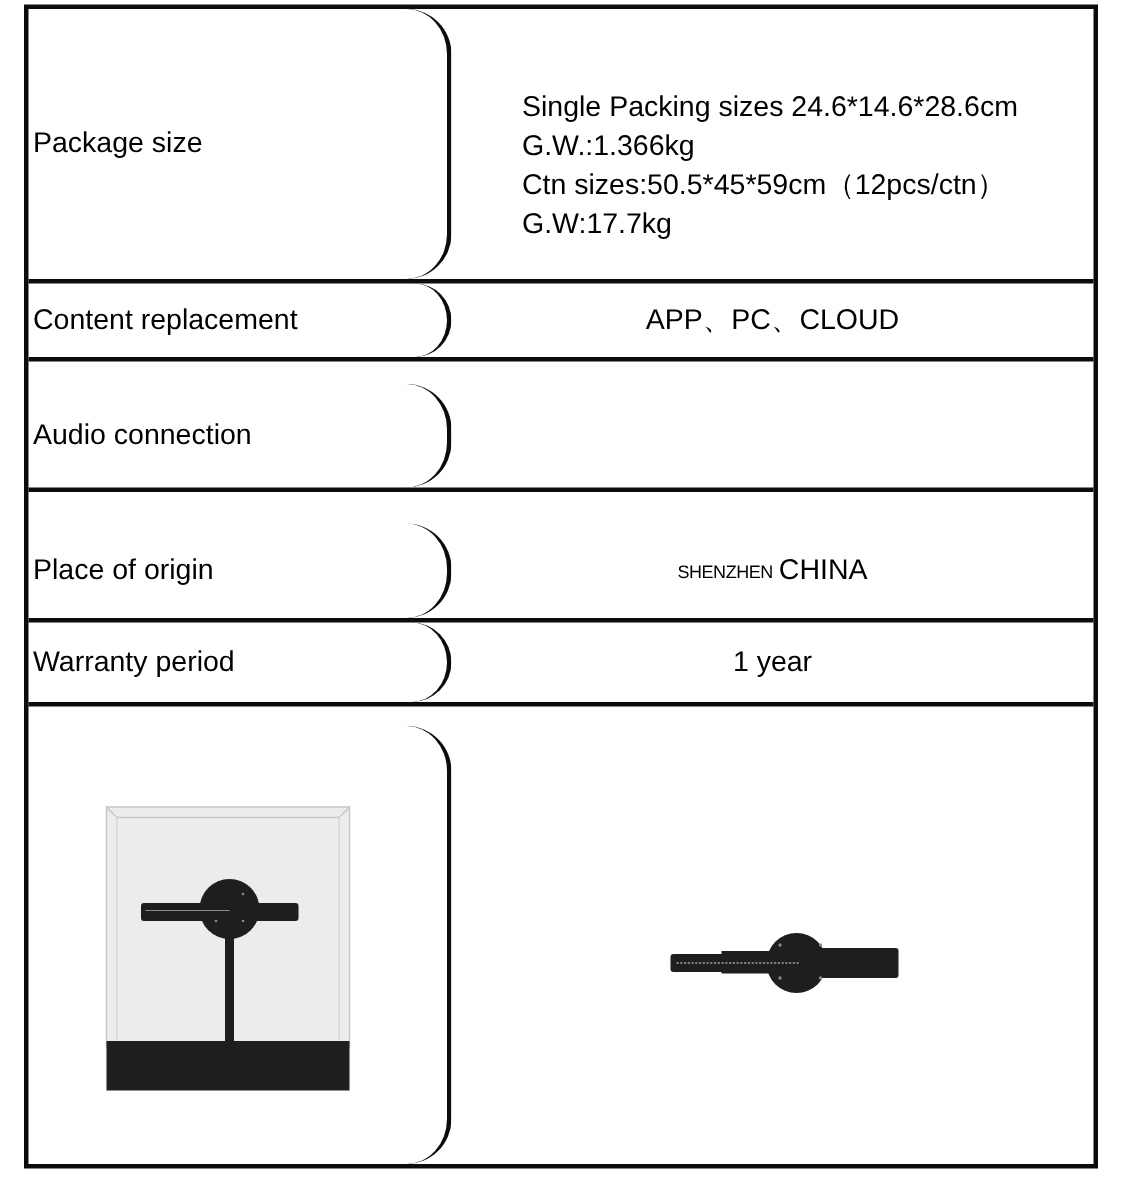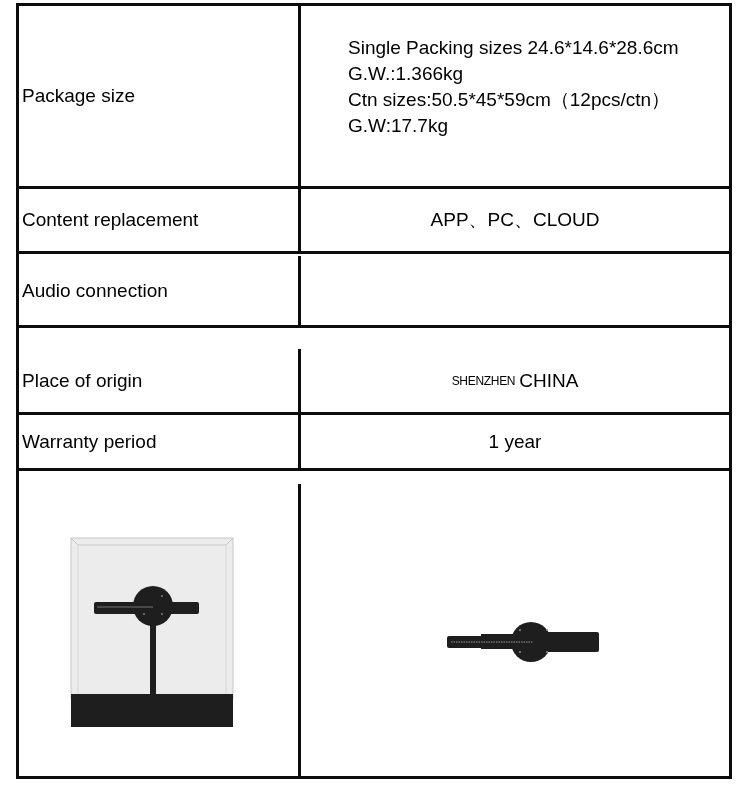--- a/index.html
+++ b/index.html
@@ -23,51 +23,52 @@
   }
   .row.last { border-bottom: none; }
   .cell-label {
     position: absolute; left: 0; top: 0; bottom: 0;
     width: 282px;
     border-right: 3px solid #0c0c0c;
     box-sizing: border-box;
     display: flex; align-items: center;
     padding-left: 3px;
     font-size: 19px;
+    border-radius: 30px;
   }
   .cell-value {
     position: absolute; left: 282px; right: 0; top: 0; bottom: 0;
     display: flex; align-items: center;
     padding-left: 4px;
     font-size: 19px;
     line-height: 26px;
   }
   .cell-value.center { justify-content: center; padding-left: 0; }
   .lines { display: flex; flex-direction: column; }
   .small-caps-word { font-size: 12px; letter-spacing: -0.3px; }
   .img-cell { justify-content: center; padding-left: 0; }
 </style>
 </head>
 <body>
 
 <div class="spec-table">
 
   <div class="row" style="top:0; height:183px;">
     <div class="cell-label">Package size</div>
-    <div class="cell-value" style="align-items:flex-start; padding-top:29px;padding-left:47px;">
+    <div class="cell-value" style="align-items:center; padding-top:29px;padding-left:47px;">
       <div class="lines">
         <span>Single Packing sizes 24.6*14.6*28.6cm</span>
         <span>G.W.:1.366kg</span>
         <span>Ctn sizes:50.5*45*59cm（12pcs/ctn）</span>
         <span>G.W:17.7kg</span>
       </div>
     </div>
   </div>
 
-  <div class="row" style="top:183px; height:65px;">
+  <div class="row" style="top:183px; height:52px;">
     <div class="cell-label">Content replacement</div>
     <div class="cell-value center">APP、PC、CLOUD</div>
   </div>
 
   <div class="row" style="top:250px; height:72px;">
     <div class="cell-label">Audio connection</div>
   </div>
 
   <div class="row" style="top:343px; height:66px;">
     <div class="cell-label">Place of origin</div>

